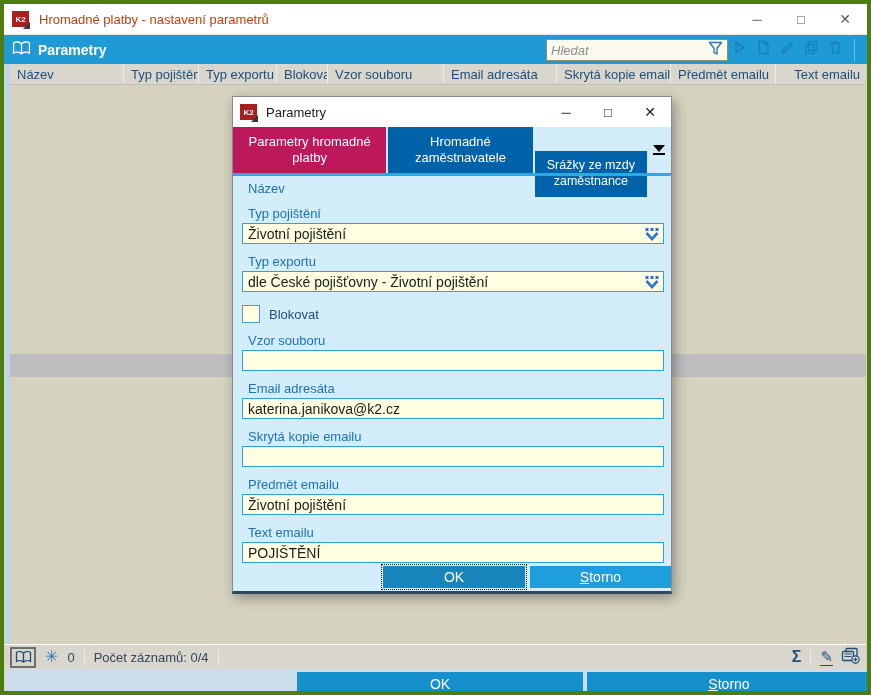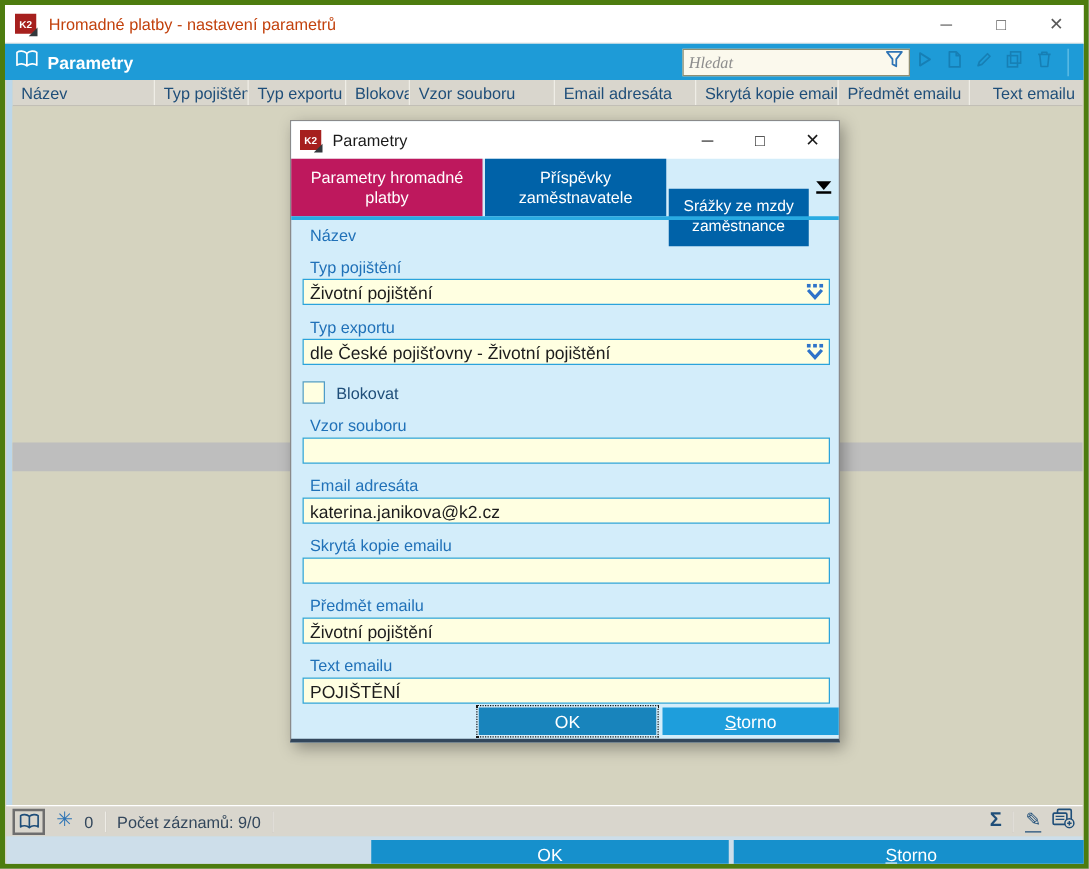--- a/index.html
+++ b/index.html
@@ -21,21 +21,21 @@
       color:#5a5a5a;font-size:13px;}
   .wc.close{font-size:14px;}
 
   
   .toolbar{position:absolute;left:0;top:31px;right:0;height:29px;background:#1E9BD7;
            display:flex;align-items:center;}
   .tb-book{margin-left:8px;flex:0 0 auto;}
   .tb-title{color:#fff;font-size:14px;font-weight:bold;margin-left:7px;}
   .searchbox{position:absolute;left:542px;top:4px;width:182px;height:22px;background:#FBF9ED;
              border:1px solid #8F8F73;display:flex;align-items:center;}
-  .searchbox input{flex:1;border:none;background:transparent;outline:none;font-family:Liberation Serif, serif;
+  .searchbox input{flex:1;border:none;background:transparent;outline:none;font-family:Liberation Sans, sans-serif;
              font-size:13px;font-style:italic;color:#555;padding:0 4px;min-width:0;}
   .searchbox input::placeholder{color:#8d8d8d;font-style:italic;}
   .funnel{flex:0 0 auto;margin-right:4px;}
   .tb-icons{position:absolute;left:728px;top:0;height:29px;display:flex;align-items:center;gap:9px;}
   .tb-ic{opacity:.45;}
   .tb-sep{width:1px;height:22px;background:#68c2e8;margin-left:2px;}
   .hamburger{width:22px;height:15px;display:flex;flex-direction:column;justify-content:space-between;margin-left:4px;}
   .hamburger span{display:block;height:3px;background:#fff;}
 
   
@@ -204,21 +204,21 @@
 
   <div class="statusbar">
     <div class="sb-bookbtn">
       <svg width="17" height="14" viewBox="0 0 24 20">
           <path d="M12 4.5 C9 1.8,4.5 1.8,2 3.6 L2 16.5 C4.5 14.6,9 14.6,12 17.3 C15 14.6,19.5 14.6,22 16.5 L22 3.6 C19.5 1.8,15 1.8,12 4.5 Z M12 4.5 L12 17.3" fill="none" stroke="#1F4E79" stroke-width="1.9" stroke-linejoin="round"></path>
         </svg>
     </div>
     <span class="sb-flake">✳</span>
     <span class="sb-count">0</span>
     <span class="sb-sep"></span>
-    <span class="sb-records">Počet záznamů: 9/0</span>
+    <span class="sb-records">Počet záznamů: 0/4</span>
     <span class="sb-sep"></span>
     <div class="sb-right">
       <span class="sb-sigma">Σ</span>
       <span class="sb-sep"></span>
       <span class="sb-pencil">✎</span>
       <span style="width:8px"></span>
       <span>
         <svg width="19" height="17" viewBox="0 0 19 17">
             <rect x="5" y="1.5" width="11" height="9" rx="1" fill="none" stroke="#1F4E79" stroke-width="1.3"></rect>
             <rect x="1.5" y="4.5" width="11" height="9" rx="1" fill="#D9D6CD" stroke="#1F4E79" stroke-width="1.3"></rect>
@@ -245,21 +245,21 @@
       <div class="dtitle-text">Parametry</div>
       <div class="wincontrols">
         <div class="dwc">─</div>
         <div class="dwc">□</div>
         <div class="dwc close">✕</div>
       </div>
     </div>
 
     <div class="dtabs">
       <div class="dtab active">Parametry hromadné platby</div>
-      <div class="dtab t2">Příspěvky zaměstnavatele</div>
+      <div class="dtab t2">Hromadné zaměstnavatele</div>
       <div class="dtab t3">Srážky ze mzdy zaměstnance</div>
       <div class="tab-more">
         <span class="tab-more-glyph">
             <i></i>
           </span>
       </div>
     </div>
     <div class="tabline"></div>
 
     <div class="dcontent">

